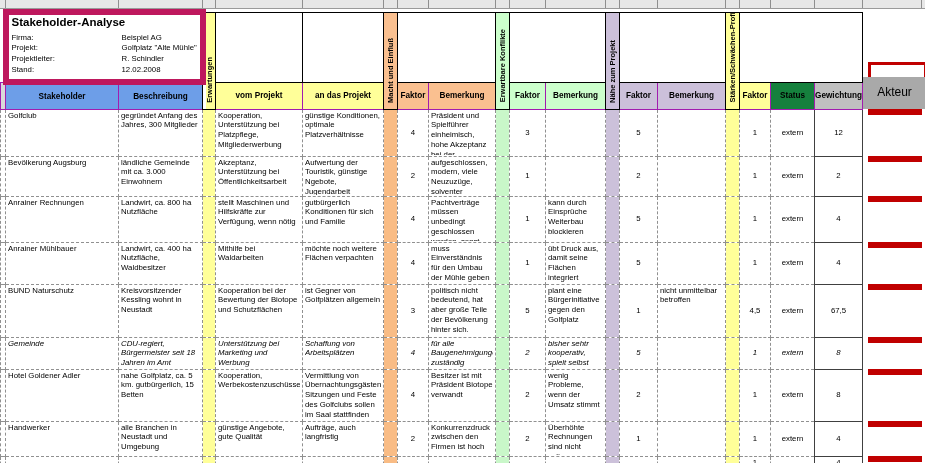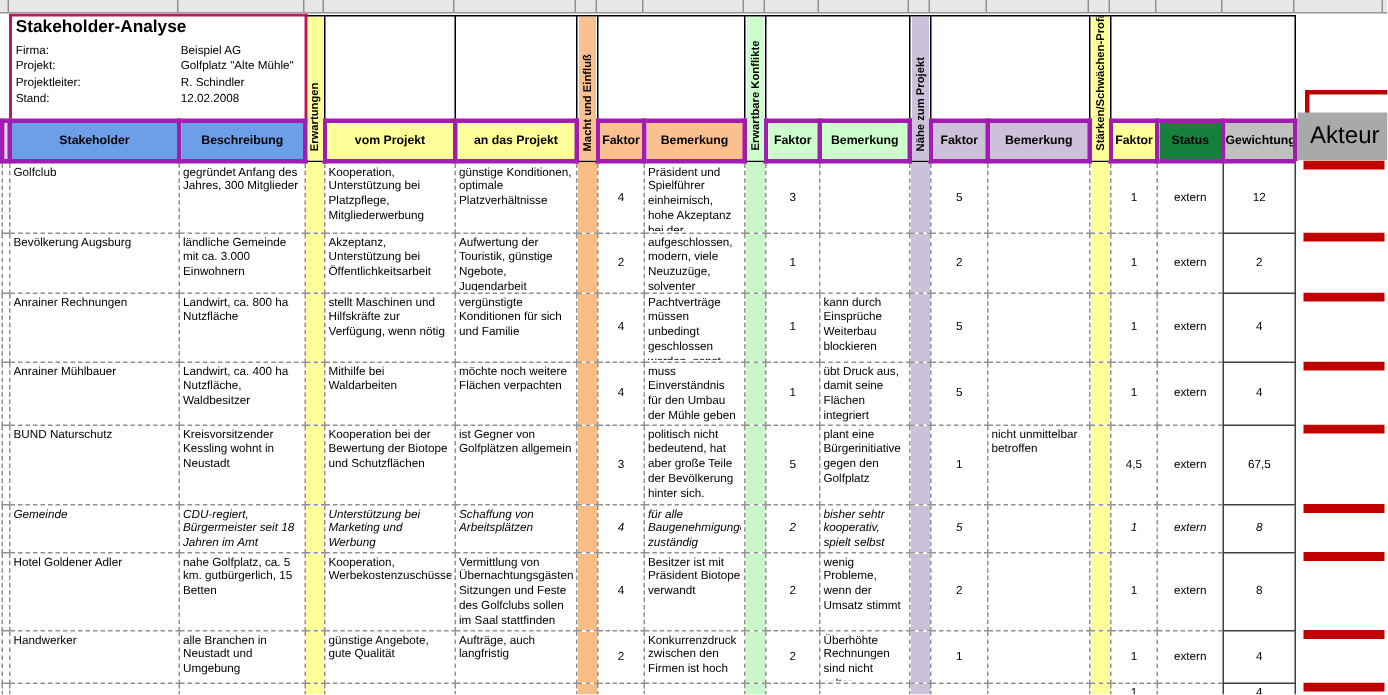--- a/index.html
+++ b/index.html
@@ -7,42 +7,42 @@
          font-family:"Liberation Sans", sans-serif;color:#000;}
   
   .topstrip{position:relative;height:8px;background:#E7E7E7;border-bottom:1px solid #9a9a9a;}
   .tick{position:absolute;top:0;width:1px;height:8px;background:#8f8f8f;}
   
   table{border-collapse:collapse;table-layout:fixed;width:925px;}
   td{overflow:hidden;padding:1px 2px;font-size:7.8px;line-height:9.8px;vertical-align:top;}
   
   .band{background:#fff;border:1px solid #000;}
   .gutter{border:none;background:#fff;padding:0;}
-  .infobox{border:2px solid #be185d;background:#fff;padding:0;vertical-align:top;}
+  .infobox{border:6px solid #be185d;background:#fff;padding:0;vertical-align:top;}
   .infobox .title{font-weight:bold;font-size:11.5px;padding:3px 0 5px 3px;}
   .info-line{display:flex;font-size:7.8px;line-height:10.6px;}
   .info-label{width:110px;padding-left:3px;}
   
   .strip{position:relative;border:1px solid #000;padding:0;}
   .s-yellow{background:#FFFF99;} .s-orange{background:#FAC090;}
   .s-green{background:#CCFFCC;} .s-purple{background:#CCC0DA;}
   .vlabel{position:absolute;bottom:6px;left:50%;transform:translateX(-50%) rotate(180deg);
           writing-mode:vertical-rl;font-weight:bold;font-size:7.5px;white-space:nowrap;}
   
-  .hdr{border:3px solid #a21caf;text-align:center;vertical-align:middle;font-weight:bold;
+  .hdr{border:1px solid #a21caf;text-align:center;vertical-align:middle;font-weight:bold;
        font-size:8.2px;padding:0;margin-top:28px;}
   .c-blue{background:#6D9EE8;} .c-yellow{background:#FFFF99;} .c-orange{background:#FAC090;}
   .c-green{background:#CCFFCC;} .c-purple{background:#CCC0DA;} .c-gray{background:#C0C0C0;}
   .c-white{background:#15803d;} .c-ltgray{background:#D9D9D9;}
   
   .akteur-head{position:relative;border:none;background:#fff;padding:0;}
   .akteur-peek{position:absolute;bottom:30px;left:5px;width:53px;height:14px;
                border:3px solid #C00000;border-bottom:none;}
   .akteur-box{position:absolute;bottom:0;left:0;width:63px;height:32px;background:#A9A9A9;
-              display:flex;align-items:center;justify-content:center;font-size:16px;}
+              display:flex;align-items:center;justify-content:center;font-size:12px;}
   
   tr.datarow td{border:1px dashed #909090;background:#fff;}
   tr.datarow td.cell-strip{padding:0;}
   tr.datarow td.sy{background:#FFFF99;} tr.datarow td.so{background:#F9BC85;}
   tr.datarow td.sg{background:#C9F7C9;} tr.datarow td.sp{background:#CCC1DA;}
   .f-cell,.status-cell{text-align:center;vertical-align:middle;}
   .gew-cell{background:#BFBFBF;border:1px solid #404040 !important;
             text-align:center;vertical-align:middle;}
   tr.datarow td.akteur-cell{border:none;padding:0;position:relative;background:#fff;}
   .redbox{height:100%;margin:0 4px 0 5px;border:3px solid #C00000;
@@ -250,21 +250,21 @@
             <div class="clip">Anrainer Rechnungen</div>
           </td>
     <td>
             <div class="clip">Landwirt, ca. 800 ha Nutzfläche</div>
           </td>
     <td class="cell-strip sy"></td>
     <td>
             <div class="clip">stellt Maschinen und Hilfskräfte zur Verfügung, wenn nötig</div>
           </td>
     <td>
-            <div class="clip">vergünstigte Konditionen für sich und Familie</div>
+            <div class="clip">gutbürgerlich Konditionen für sich und Familie</div>
           </td>
     <td class="cell-strip so"></td>
     <td class="f-cell">4</td>
     <td>
             <div class="clip">Pachtverträge müssen unbedingt geschlossen werden, sonst kein Weiterbau</div>
           </td>
     <td class="cell-strip sg"></td>
     <td class="f-cell">1</td>
     <td>
             <div class="clip">kann durch Einsprüche Weiterbau blockieren</div>

